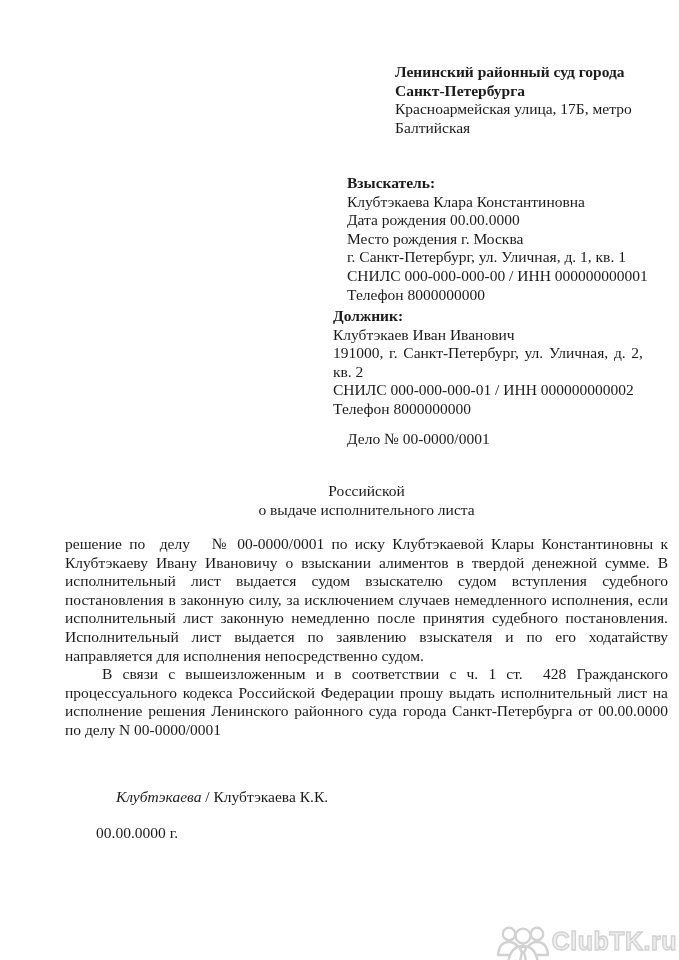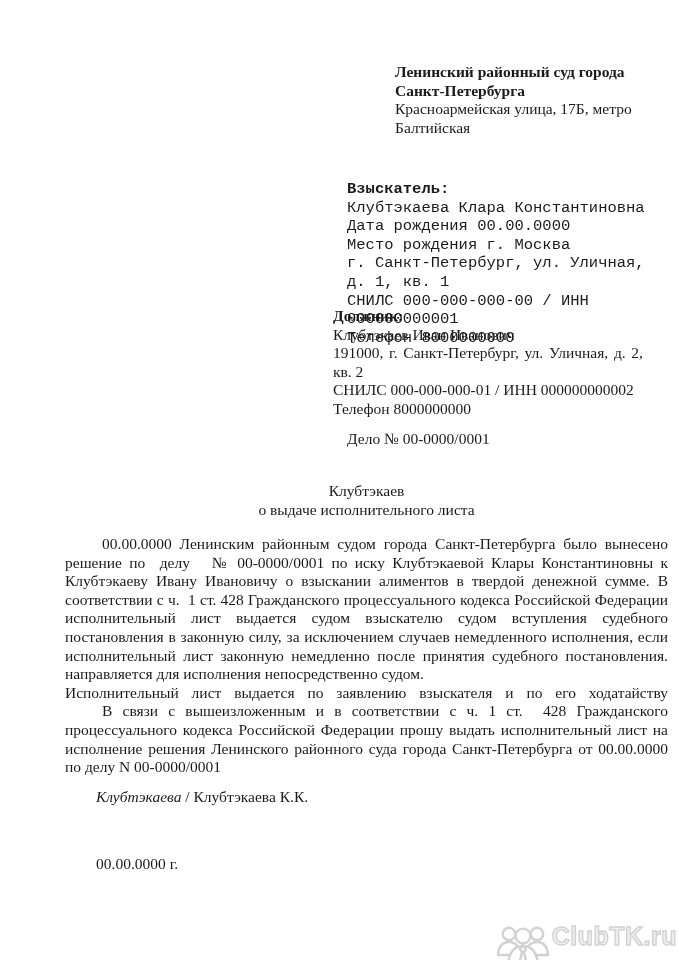--- a/index.html
+++ b/index.html
@@ -12,37 +12,38 @@
   }
   .page {
     position: relative;
     width: 679px; height: 960px;
     background: #ffffff;
     overflow: hidden;
   }
   .block { position: absolute; }
   .doc-line { line-height: 18.6px; }
   .bold { font-weight: bold; }
-  .italic { font-style: italic; }
+  .italic { font-style: italic; margin-left: 20px; }
   .just { text-align: justify; text-align-last: justify; }
   .indent { text-indent: 37px; }
 
   .court-block    { left: 347px; top: 63px;  width: 310px; margin-left: 48px; }
-  .claimant-block { left: 347px; top: 180px; width: 310px; font-family: Liberation Mono, monospace; }
+  .claimant-block { left: 347px; top: 174px; width: 310px; }
   .debtor-block   { left: 333px; top: 307px; width: 310px; }
   .case-block     { left: 347px; top: 430px; width: 310px; }
   .title-block    { left: 65px;  top: 482px; width: 603px; text-align: center; }
   .body-block     { left: 65px;  top: 535px; width: 603px; }
   .sign-block     { left: 96px;  top: 788px; }
-  .date-block     { left: 96px;  top: 824px; margin-top: 31px; }
+  .date-block     { left: 96px;  top: 824px; }
 
   .watermark {
     position: absolute;
     right: 2px; bottom: 0;
     display: flex;
+    align-items: center;
     gap: 2px;
   }
   .wm-icon { display: block; margin-bottom: -8px; }
   .wm-text {
     font-family: "Liberation Sans", sans-serif;
     font-weight: bold;
     font-size: 25px;
     letter-spacing: 0.5px;
     color: #eeeeee;
     -webkit-text-stroke: 1.3px #d2d2d2;
@@ -76,34 +77,32 @@
     <div class="doc-line">Клубтэкаев Иван Иванович</div>
     <div class="doc-line just">191000, г. Санкт-Петербург, ул. Уличная, д. 2,</div>
     <div class="doc-line">кв. 2</div>
     <div class="doc-line">СНИЛС 000-000-000-01 / ИНН 000000000002</div>
     <div class="doc-line">Телефон 8000000000</div>
   </div>
 
   <div class="block case-block doc-line">Дело № 00-0000/0001</div>
 
   <div class="block title-block">
-    <div class="doc-line">Клубтэкаев</div>
+    <div class="doc-line">Российской</div>
     <div class="doc-line">о выдаче исполнительного листа</div>
   </div>
 
   <div class="block body-block">
-    <div class="doc-line just indent">00.00.0000 Ленинским районным судом города Санкт-Петербурга было вынесено</div>
     <div class="doc-line just">решение по &nbsp;делу &nbsp;&nbsp;№ 00-0000/0001 по иску Клубтэкаевой Клары Константиновны к</div>
     <div class="doc-line just">Клубтэкаеву Ивану Ивановичу о взыскании алиментов в твердой денежной сумме. В</div>
-    <div class="doc-line just">соответствии с ч. &nbsp;1 ст. 428 Гражданского процессуального кодекса Российской Федерации</div>
     <div class="doc-line just">исполнительный лист выдается судом взыскателю судом вступления судебного</div>
     <div class="doc-line just">постановления в законную силу, за исключением случаев немедленного исполнения, если</div>
     <div class="doc-line just">исполнительный лист законную немедленно после принятия судебного постановления.</div>
+    <div class="doc-line just">Исполнительный лист выдается по заявлению взыскателя и по его ходатайству</div>
     <div class="doc-line">направляется для исполнения непосредственно судом.</div>
-    <div class="doc-line just">Исполнительный лист выдается по заявлению взыскателя и по его ходатайству</div>
     <div class="doc-line just indent">В связи с вышеизложенным и в соответствии с ч. 1 ст. &nbsp;428 Гражданского</div>
     <div class="doc-line just">процессуального кодекса Российской Федерации прошу выдать исполнительный лист на</div>
     <div class="doc-line just">исполнение решения Ленинского районного суда города Санкт-Петербурга от 00.00.0000</div>
     <div class="doc-line">по делу N 00-0000/0001</div>
   </div>
 
   <div class="block sign-block doc-line">
     <span class="italic">Клубтэкаева</span><span> / Клубтэкаева К.К.</span>
   </div>
 

